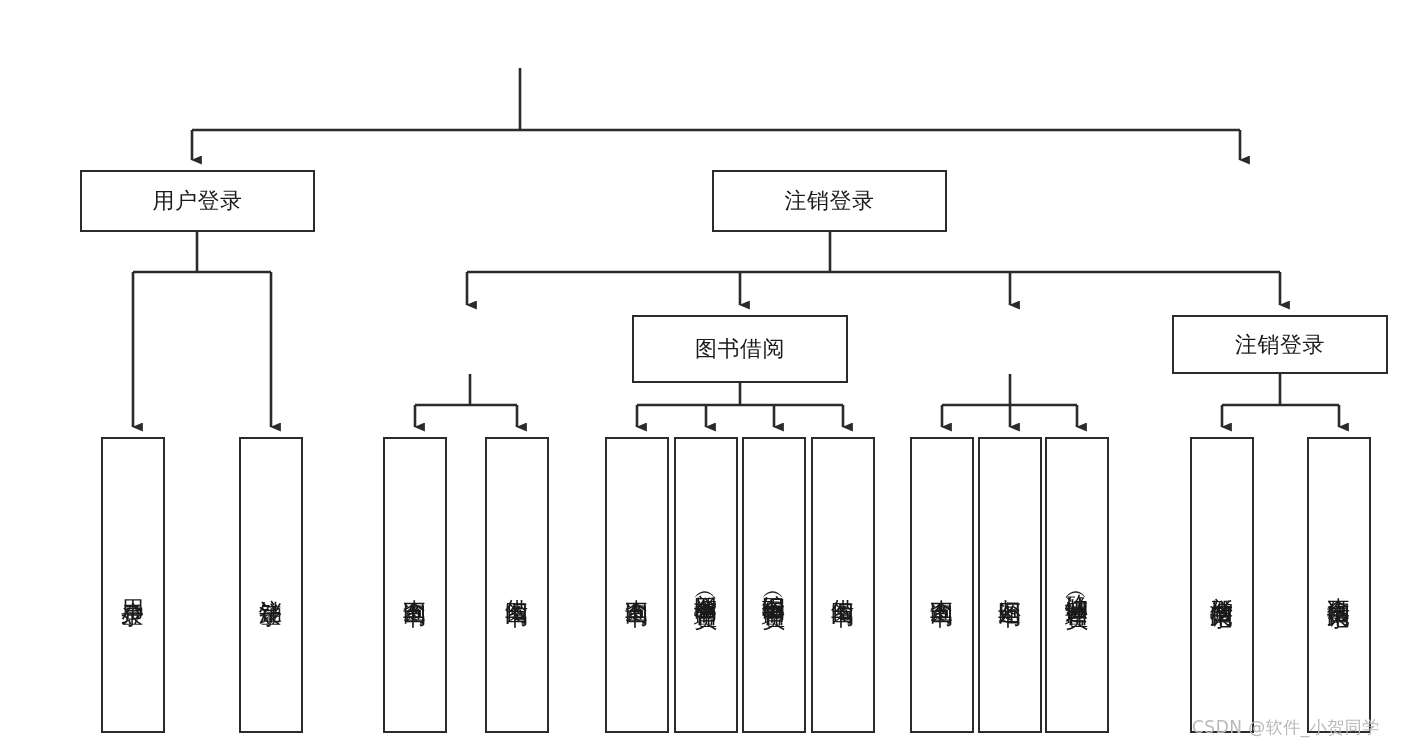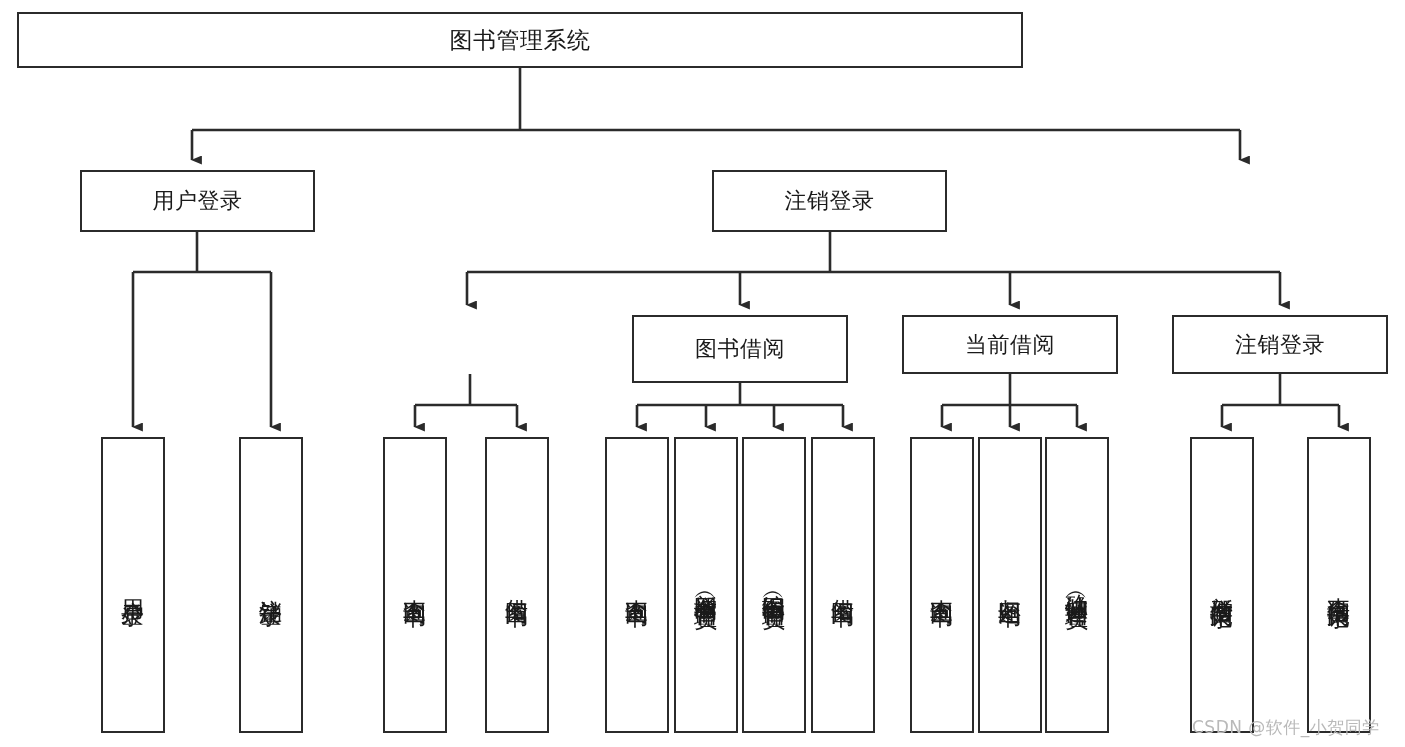--- a/index.html
+++ b/index.html
@@ -117,36 +117,30 @@
       <path d="M1010,405 L1010,427" marker-end="url(#arrow)"></path>
       <path d="M1077,405 L1077,427" marker-end="url(#arrow)"></path>
 
       <path d="M1280,374 L1280,405"></path>
       <path d="M1222,405 L1339,405"></path>
       <path d="M1222,405 L1222,427" marker-end="url(#arrow)"></path>
       <path d="M1339,405 L1339,427" marker-end="url(#arrow)"></path>
     </g>
   </svg>
 
-  <div class="node root horiz" style="left:17px; top:12px; width:1006px; height:56px;">
-    <span class="label">图书管理系统</span>
-  </div>
 
   <div class="node horiz" style="left:80px; top:170px; width:235px; height:62px;">
     <span class="label">用户登录</span>
   </div>
   <div class="node horiz" style="left:712px; top:170px; width:235px; height:62px;">
     <span class="label">注销登录</span>
   </div>
 
   <div class="node horiz" style="left:632px; top:315px; width:216px; height:68px;">
     <span class="label">图书借阅</span>
-  </div>
-  <div class="node horiz" style="left:902px; top:315px; width:216px; height:59px;">
-    <span class="label">当前借阅</span>
   </div>
   <div class="node horiz" style="left:1172px; top:315px; width:216px; height:59px;">
     <span class="label">注销登录</span>
   </div>
 
   <div class="node vert" style="left:101px; top:437px; width:64px; height:296px;">
     <span class="label">用户登录</span>
   </div>
   <div class="node vert" style="left:239px; top:437px; width:64px; height:296px;">
     <span class="label">注销登录</span>

